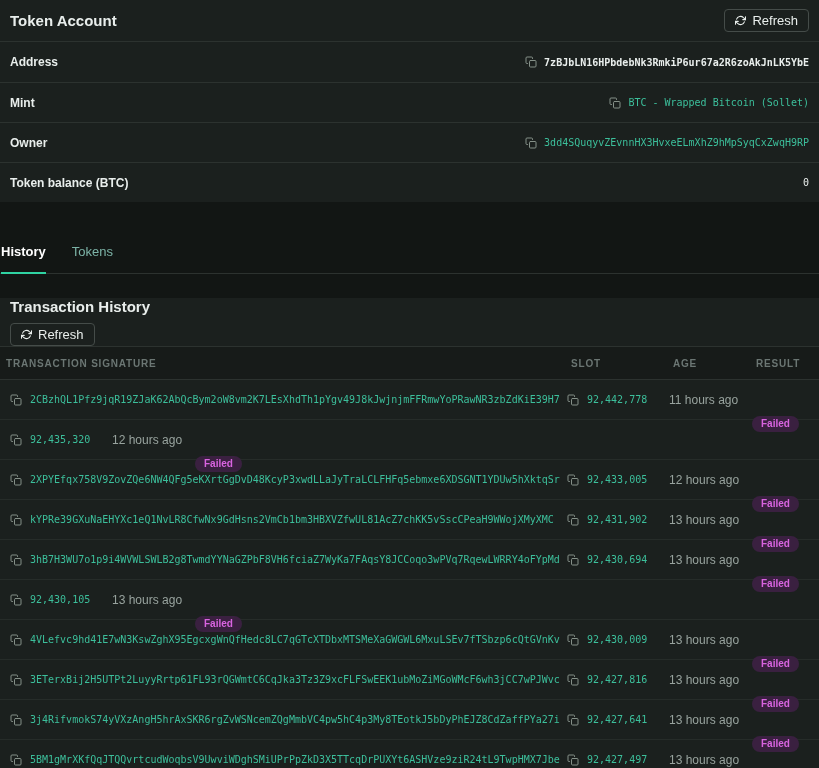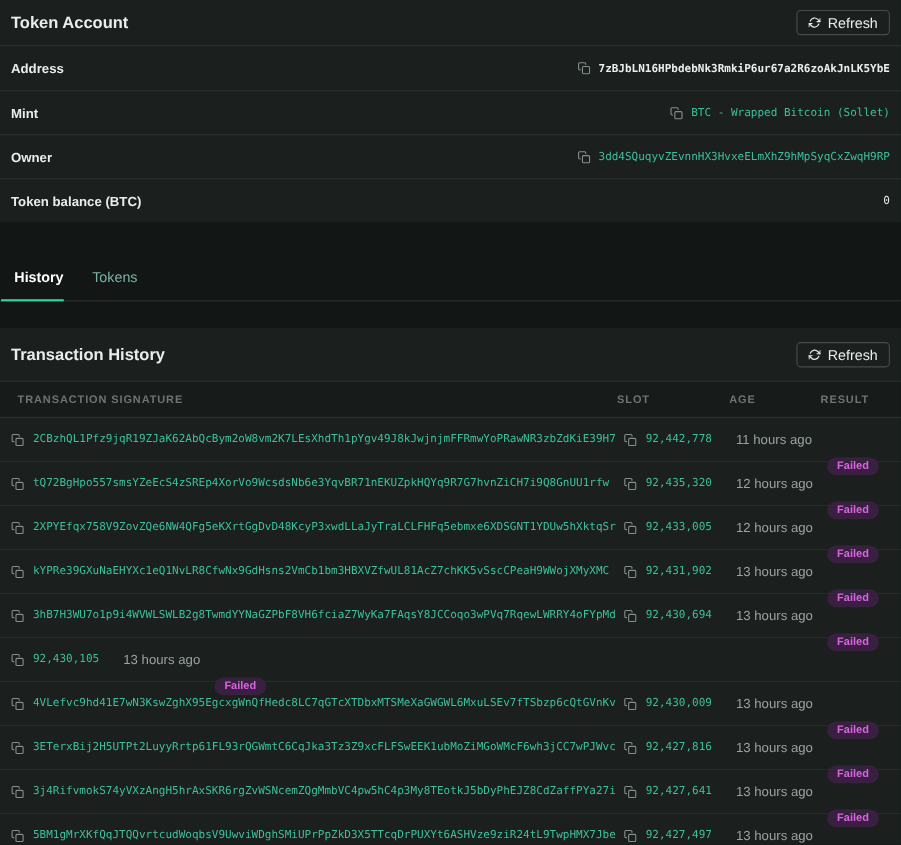--- a/index.html
+++ b/index.html
@@ -54,28 +54,28 @@
     margin-top:29px;height:43px;
     display:flex;align-items:stretch;gap:26px;
     border-bottom:1px solid var(--divider);
     padding-left:1px;
   }
   .tab{
     display:flex;align-items:center;
     font-size:13px;color:#7cb3a7;cursor:pointer;
     border-bottom:2px solid transparent;margin-bottom:-1px;
   }
-  .tab.active{color:#ffffff;font-weight:700;border-bottom-color:var(--accent-bright);padding-left:12px;}
+  .tab.active{color:#ffffff;font-weight:700;border-bottom-color:var(--accent-bright);}
   #history-card{margin-top:24px;}
   .card-header2{
     height:48px;padding:0 10px;
-    display:flex;align-items:center;justify-content:space-between;
+    display:flex;align-items:flex-start;justify-content:space-between;flex-direction:column;
   }
   .thead{
-    height:34px;padding:0 16px;
+    height:34px;padding:0 6px;
     display:flex;align-items:center;
     background:var(--thead-bg);
     border-top:1px solid var(--divider);
     border-bottom:1px solid var(--divider);
     font-size:10px;font-weight:700;letter-spacing:0.8px;
     text-transform:uppercase;color:var(--muted);
   }
   .col-sig{flex:1;}
   .col-slot{width:102px;}
   .col-age{width:83px;}
@@ -210,29 +210,20 @@
             </svg>
       </span>
       <a class="mono link">92,442,778</a>
     </div>
     <div class="cell cell-age">11 hours ago</div>
     <div class="cell cell-result">
       <span class="badge">Failed</span>
     </div>
   </div>
       <div class="tx-row">
-    <div class="cell cell-sig">
-      <span class="icon">
-        <svg width="12" height="12" viewBox="0 0 24 24" fill="none" stroke="#859088" stroke-width="2" stroke-linecap="round" stroke-linejoin="round">
-              <rect x="9" y="9" width="13" height="13" rx="2"></rect>
-              <path d="M5 15H4a2 2 0 0 1-2-2V4a2 2 0 0 1 2-2h9a2 2 0 0 1 2 2v1"></path>
-            </svg>
-      </span>
-      <a class="mono link">tQ72BgHpo557smsYZeEcS4zSREp4XorVo9WcsdsNb6e3YqvBR71nEKUZpkHQYq9R7G7hvnZiCH7i9Q8GnUU1rfw</a>
-    </div>
     <div class="cell cell-slot">
       <span class="icon">
         <svg width="12" height="12" viewBox="0 0 24 24" fill="none" stroke="#859088" stroke-width="2" stroke-linecap="round" stroke-linejoin="round">
               <rect x="9" y="9" width="13" height="13" rx="2"></rect>
               <path d="M5 15H4a2 2 0 0 1-2-2V4a2 2 0 0 1 2-2h9a2 2 0 0 1 2 2v1"></path>
             </svg>
       </span>
       <a class="mono link">92,435,320</a>
     </div>
     <div class="cell cell-age">12 hours ago</div>

